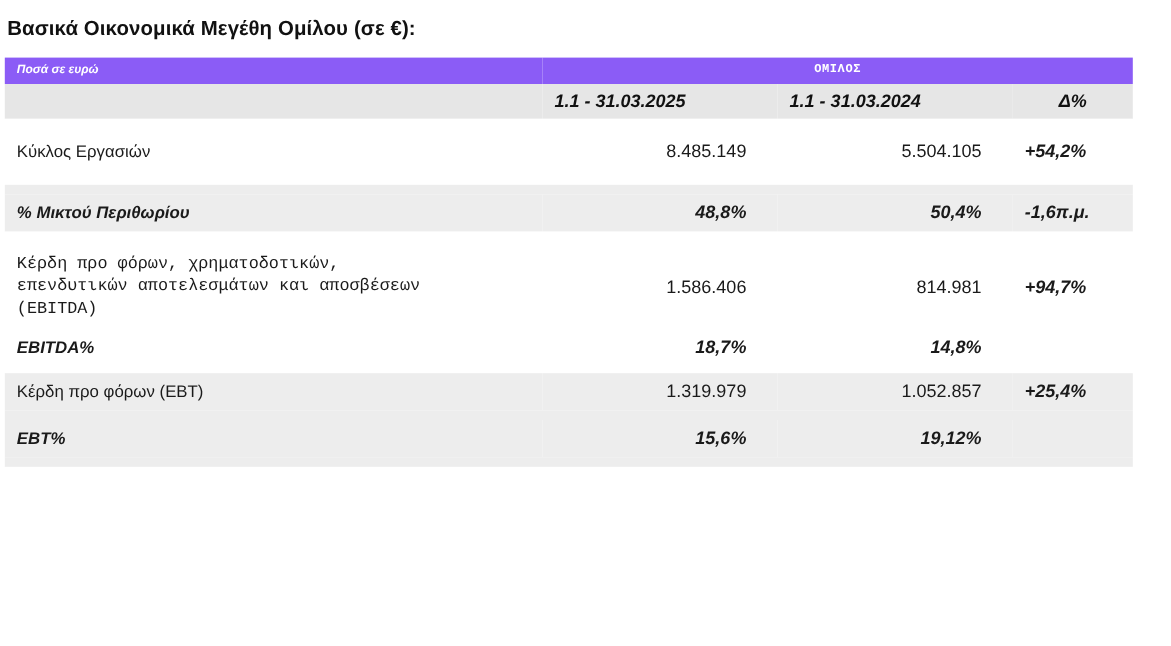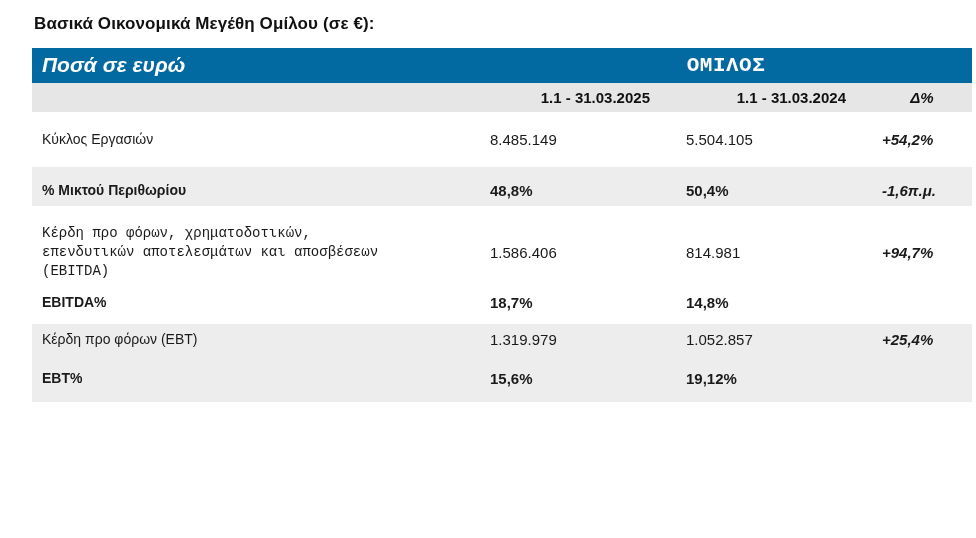--- a/index.html
+++ b/index.html
@@ -12,44 +12,44 @@
     height: 538px;
     font-family: "Liberation Sans", sans-serif;
     color: #1a1a1a;
     overflow: hidden;
   }
   .page {
     position: relative;
     width: 900px;
     height: 538px;
     box-sizing: border-box;
-    padding: 14px 18px 0 32px;
+    padding: 14px 18px 0 4px;
   }
   .doc-title {
     font-size: 17px;
     font-weight: bold;
     color: #111111;
     margin: 0 0 14px 2px;
     letter-spacing: 0.1px;
   }
   table.fin {
     width: 940px;
     border-collapse: collapse;
     table-layout: fixed;
   }
   table.fin col.c-label { width: 448px; }
   table.fin col.c-cur   { width: 196px; }
   table.fin col.c-prev  { width: 196px; }
   table.fin col.c-delta { width: 100px; }
 
   
   .hdr-black td {
-    background: #0369a1;
+    background: #8b5cf6;
     color: #ffffff;
-    font-size: 21px;
+    font-size: 10px;
     font-weight: bold;
     font-style: italic;
     padding: 5px 10px 6px 10px;
     vertical-align: middle;
   }
   .hdr-black td.lbl {
     text-align: left;
     font-style: italic;
     font-weight: bold;
   }
@@ -61,51 +61,53 @@
   }
   
   .hdr-grey td {
     background: #e6e6e6;
     color: #111111;
     font-size: 15px;
     font-weight: bold;
     padding: 7px 10px 8px 10px;
     vertical-align: middle;
   }
-  .hdr-grey td.num { text-align: right; }
+  .hdr-grey td.num { text-align: left; font-style: italic; }
   .hdr-grey td.delta { text-align: center; font-style: italic; }
 
   .band-white td { background: #ffffff; }
   .band-grey td { background: #ededed; }
 
   td.label {
     text-align: left;
     font-size: 14px;
     padding: 6px 10px 6px 10px;
     line-height: 19px;
     vertical-align: middle;
   }
   td.num {
+    text-align: right;
     font-size: 15px;
     padding: 6px 26px 6px 10px;
     vertical-align: middle;
     white-space: nowrap;
   }
   td.delta {
     text-align: left;
     font-size: 15px;
     font-weight: bold;
     font-style: italic;
     padding: 6px 10px 6px 10px;
     vertical-align: middle;
     white-space: nowrap;
   }
   tr.emph td.label,
   tr.emph td.num {
     font-weight: bold;
+    font-style: italic;
   }
   tr.spacer-white td { background: #ffffff; height: 12px; padding: 0; }
   tr.spacer-grey td { background: #ededed; height: 8px; padding: 0; }
   tr.thin-white td { background: #ffffff; height: 6px; padding: 0; }
 
   .multiline { line-height: 19px; font-family: Liberation Mono, monospace; }
 </style>
 </head>
 <body>
 

